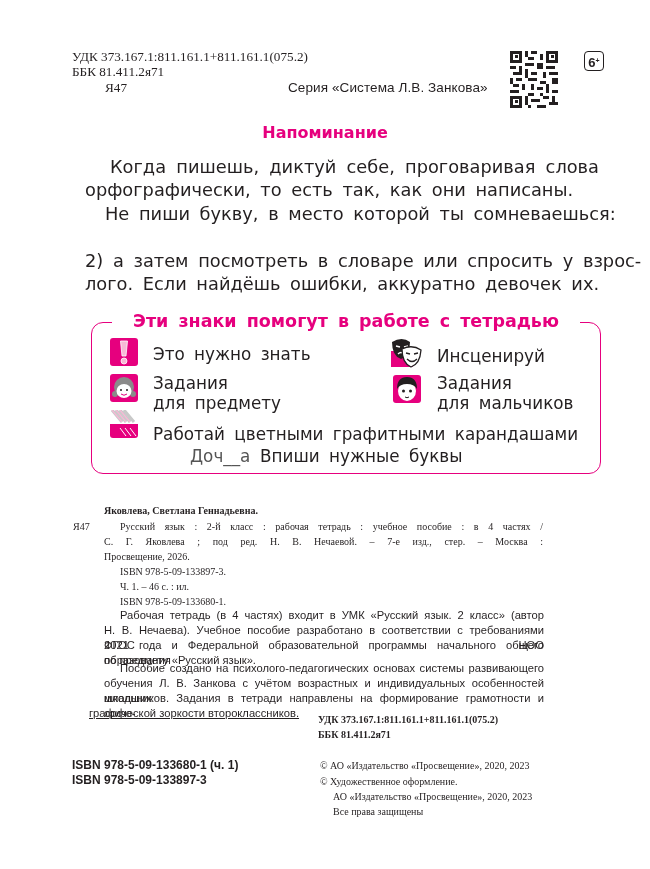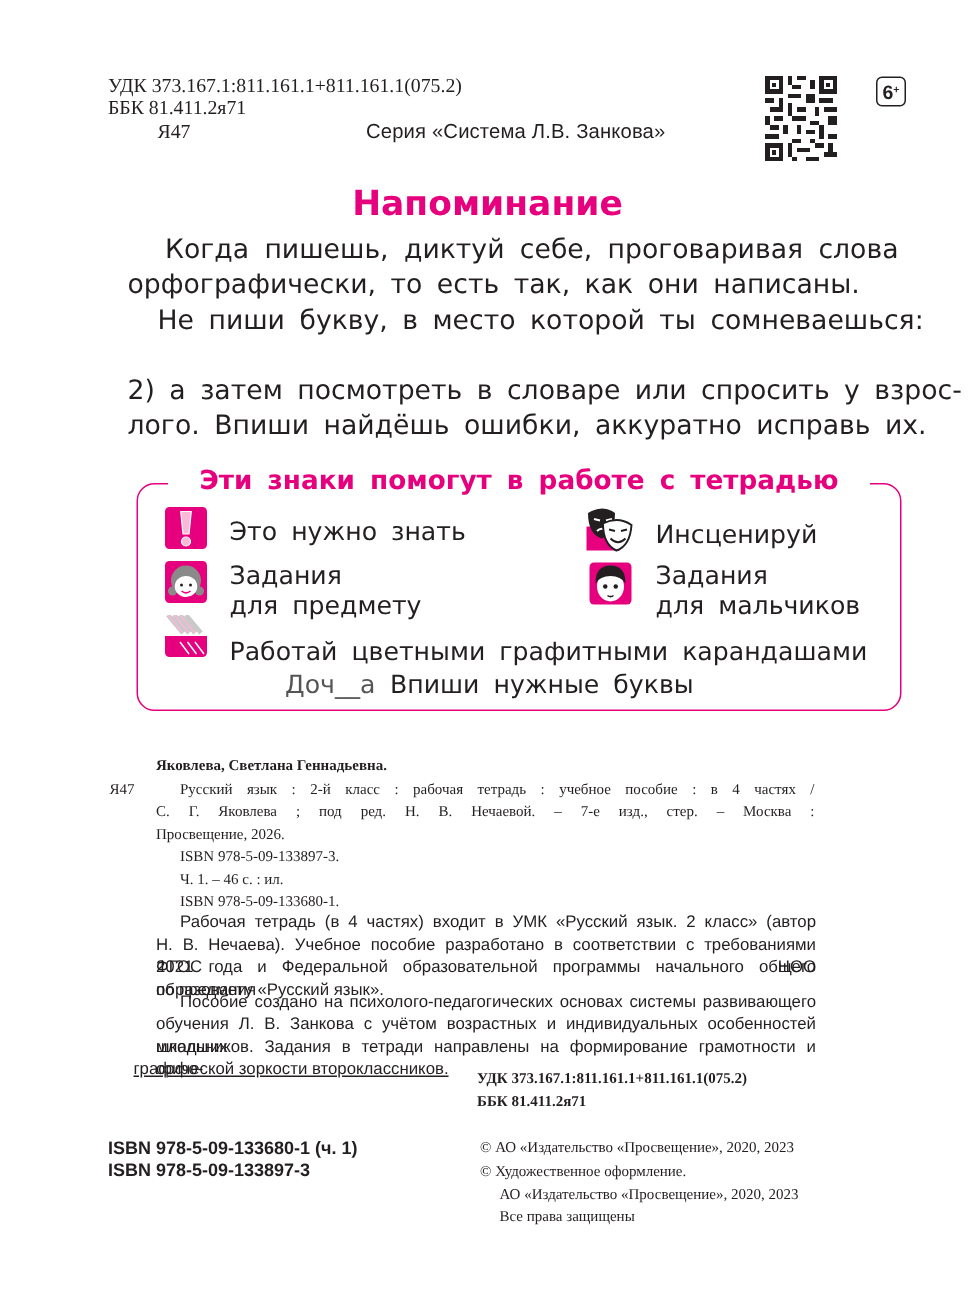--- a/index.html
+++ b/index.html
@@ -4,28 +4,28 @@
 <style>
   html, body { margin: 0; padding: 0; background: #ffffff; }
   body { width: 650px; height: 869px; position: relative; overflow: hidden; color: #231f20; }
   .abs { position: absolute; text-align: center; }
   .serif { font-family: "Liberation Serif", "DejaVu Serif", serif; }
   .sans { font-family: "DejaVu Sans", "Liberation Sans", sans-serif; }
   .lsans { font-family: "Liberation Sans", "DejaVu Sans", sans-serif; }
 
   
   .hdr-line { font-size: 13.2px; line-height: 15px; white-space: nowrap; }
-  .series { font-size: 13.5px; letter-spacing: 0.1px; }
+  .series { font-size: 13.5px; letter-spacing: 0.1px; margin-left: 44px; }
   .qr { width: 48px; height: 58px; }
   .age { width: 20px; height: 20px; border: 1.6px solid #231f20; border-radius: 4px; box-sizing: border-box;
          font-size: 13px; font-weight: bold; line-height: 17px; text-align: center; }
   .age sup { font-size: 7px; vertical-align: 4px; }
 
   
-  .title { color: #e6007e; font-weight: bold; font-size: 23px; left: 0; width: 650px; text-align: center; }
+  .title { color: #e6007e; font-weight: bold; font-size: 16px; left: 0; width: 650px; text-align: center; }
 
   .body-line { font-size: 17.8px; line-height: 23px; white-space: nowrap; word-spacing: 4px; }
   .justify { text-align: justify; text-align-last: justify; }
   .cursive { font-family: "DejaVu Serif", serif; font-style: italic; font-size: 19px; color: #231f20; word-spacing: 0; letter-spacing: 0.5px; }
 
   
   .box { left: 91px; top: 322px; width: 510px; height: 152px; border: 1.6px solid #e6007e; border-radius: 12px; box-sizing: border-box; }
   .box-title-wrap { left: 112px; top: 309px; width: 468px; background: #fff; text-align: center; }
   .box-title { color: #e6007e; font-weight: bold; font-size: 17.5px; word-spacing: 4px; line-height: 24px; }
   .leg-text { font-size: 16.8px; line-height: 20px; white-space: nowrap; word-spacing: 4px; }
@@ -99,21 +99,21 @@
 
 <div class="abs sans title" style="top:123px;">Напоминание</div>
 
 <div class="abs sans body-line justify" style="left:110px; top:155px; width:489px;">Когда пишешь, диктуй себе, проговаривая слова</div>
 <div class="abs sans body-line" style="left:85px; top:178px;">орфографически, то есть так, как они написаны.</div>
 
 <div class="abs sans body-line justify" style="left:105px; top:202px; width:494px;">Не пиши букву, в место которой ты сомневаешься:</div>
 <div class="abs sans body-line" style="left:85px; top:225px; width:514px;">
 </div>
 <div class="abs sans body-line justify" style="left:85px; top:249px; width:514px;">2) а затем посмотреть в словаре или спросить у взрос-</div>
-<div class="abs sans body-line" style="left:85px; top:272px;">лого. Впиши найдёшь ошибки, аккуратно исправь их.</div>
+<div class="abs sans body-line" style="left:85px; top:272px;">лого. Если найдёшь ошибки, аккуратно девочек их.</div>
 
 <div class="abs box"></div>
 <div class="abs box-title-wrap">
   <span class="sans box-title">Эти знаки помогут в работе с тетрадью</span>
 </div>
 
 <div class="abs icon" style="left:110px; top:338px; background:#e6007e;">
   <svg width="28" height="28" viewBox="0 0 28 28">
     <path d="M10.5 3 h7 l-1.5 15 h-4 z" fill="#f7b9d6" stroke="#fff" stroke-width="0.8"></path>
     <circle cx="14" cy="23" r="3" fill="#f7b9d6" stroke="#fff" stroke-width="0.8"></circle>

